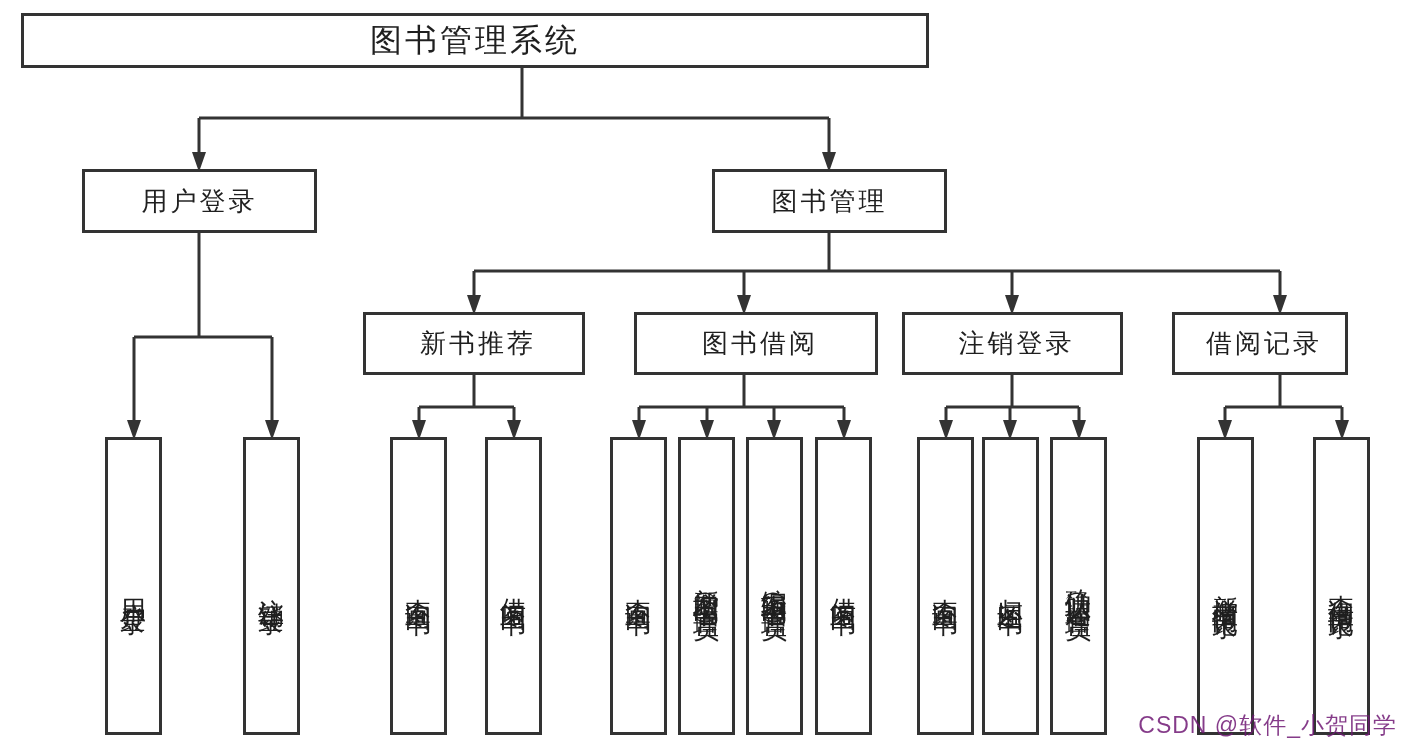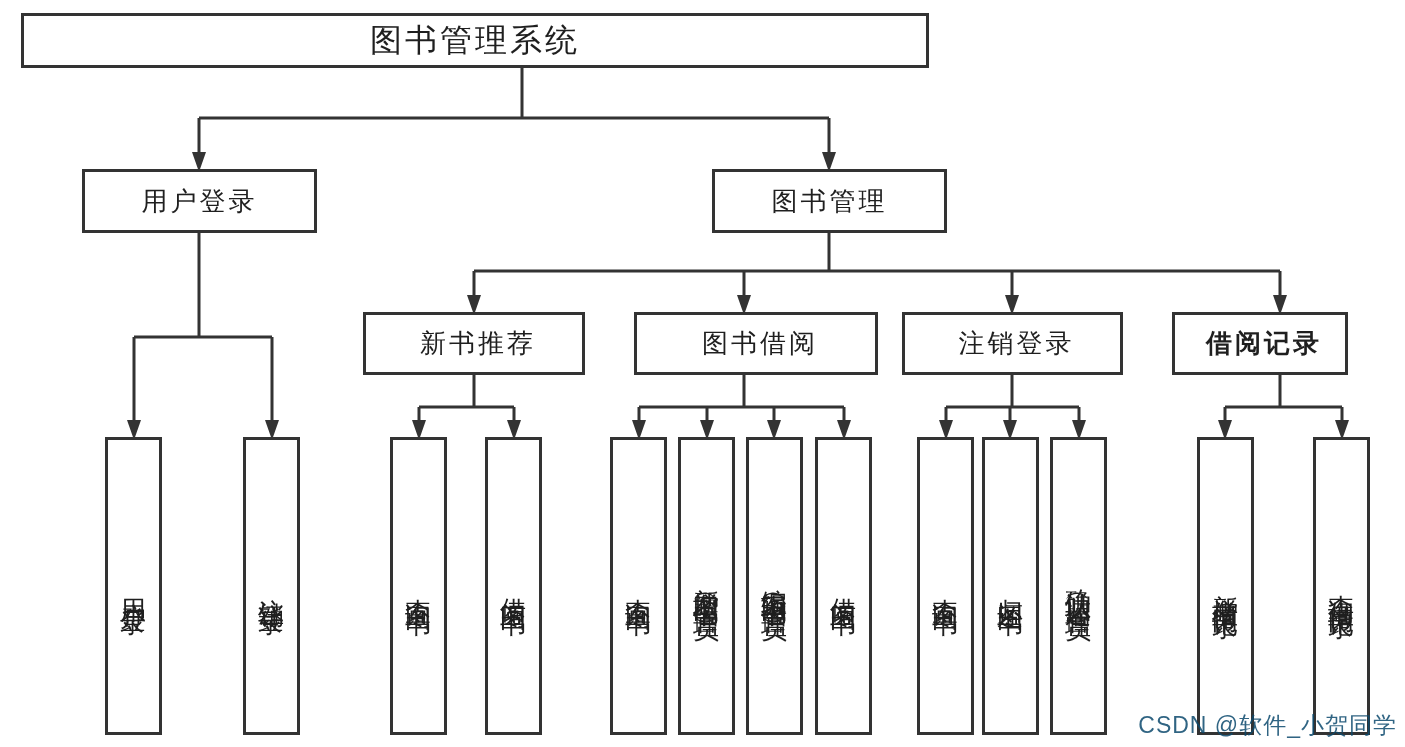--- a/index.html
+++ b/index.html
@@ -54,21 +54,21 @@
     font-size: 26px;
     line-height: 1;
     letter-spacing: 4px;
     color: #1f1f1f;
   }
   .watermark {
     position: absolute;
     right: 8px;
     bottom: 6px;
     font-size: 23px;
-    color: #0c4a6e;
+    color: #701a75;
     opacity: 0.85;
     letter-spacing: 1px;
     white-space: nowrap;
     pointer-events: none;
   }
 </style>
 </head>
 <body>
 
 <div class="canvas">
@@ -129,21 +129,21 @@
 
   <div class="node hnode l3" style="left:363px; width:222px;">
     <span>新书推荐</span>
   </div>
   <div class="node hnode l3" style="left:634px; width:244px;">
     <span>图书借阅</span>
   </div>
   <div class="node hnode l3" style="left:902px; width:221px;">
     <span>注销登录</span>
   </div>
-  <div class="node hnode l3" style="left:1172px; width:176px;font-weight:bold;">
+  <div class="node hnode l3" style="left:1172px; width:176px;">
     <span>借阅记录</span>
   </div>
 
   <div class="node leaf" style="left:105px;">
     <span>用户登录</span>
   </div>
   <div class="node leaf" style="left:243px;">
     <span>注销登录</span>
   </div>
   <div class="node leaf" style="left:390px;">

